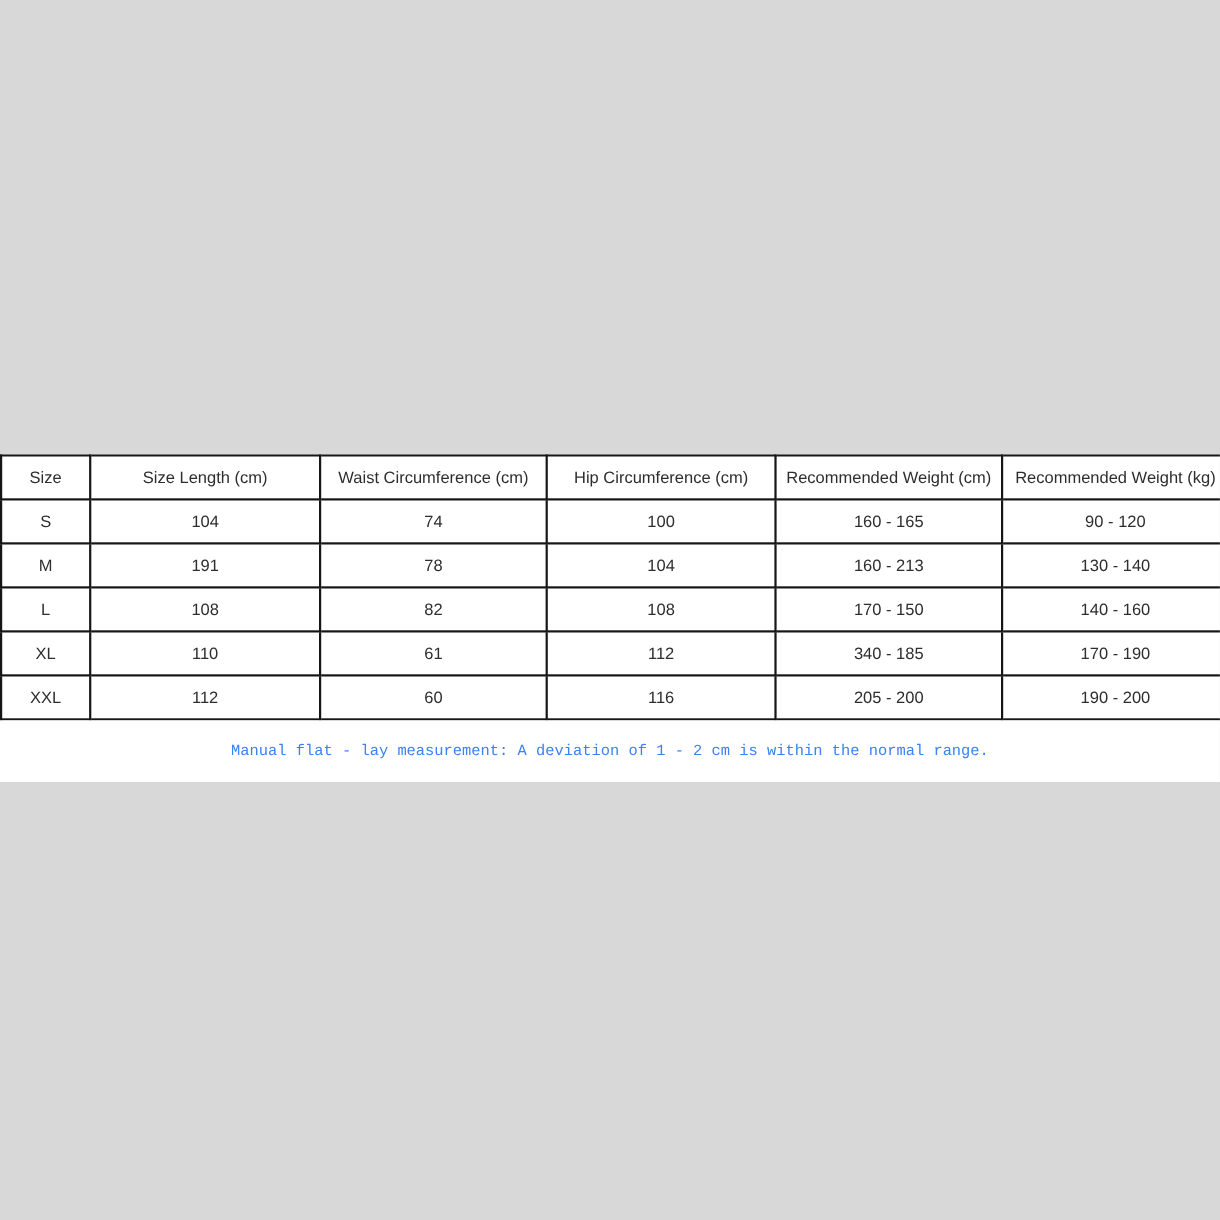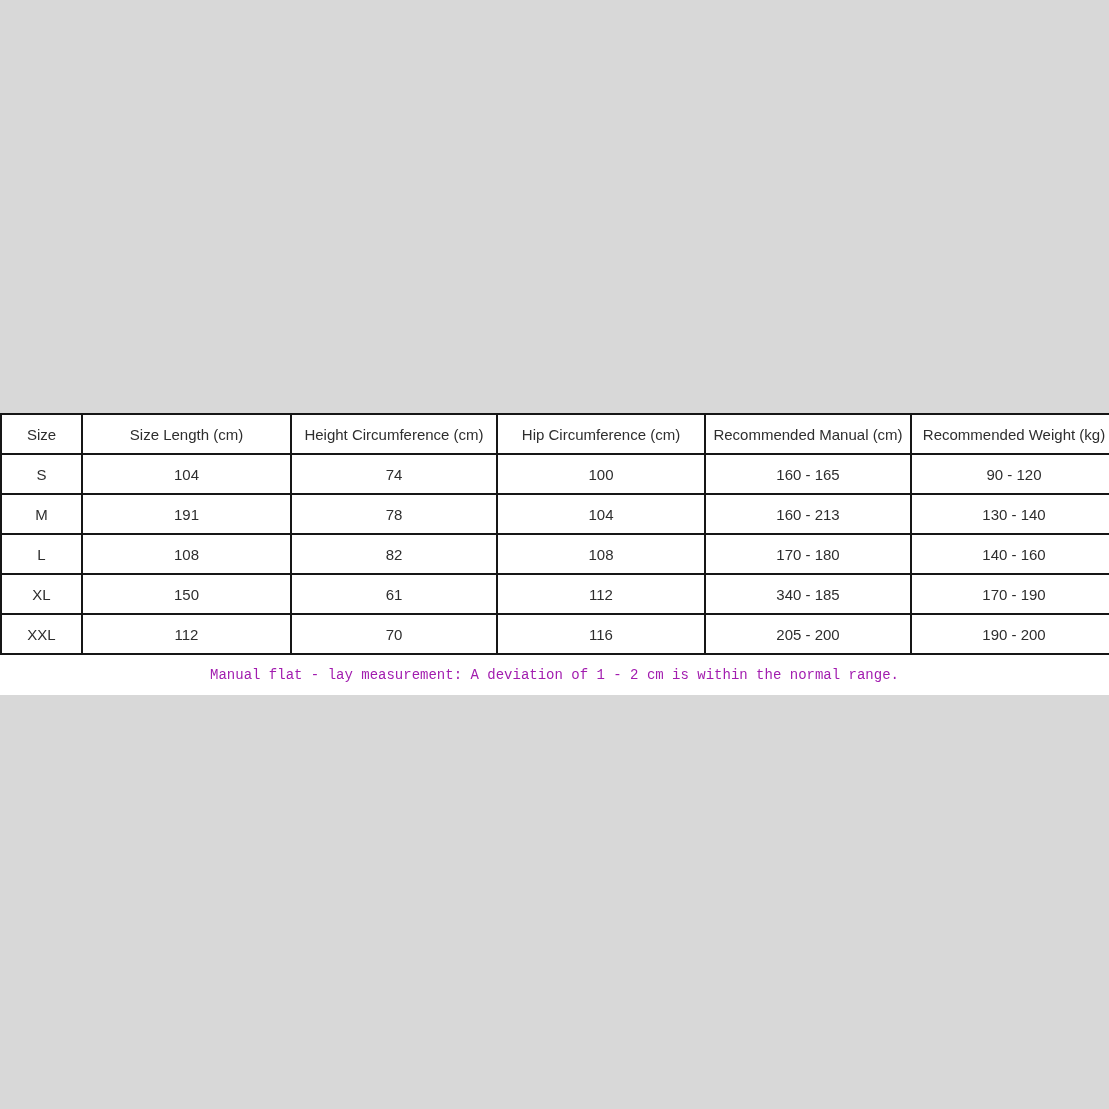--- a/index.html
+++ b/index.html
@@ -44,28 +44,28 @@
   }
   table.size-chart tr { height: 40px; }
   col.c0 { width: 81px; }
   col.c1 { width: 209px; }
   col.c2 { width: 206px; }
   col.c3 { width: 208px; }
   col.c4 { width: 206px; }
   col.c5 { width: 206px; }
   .note-row {
     flex: none;
-    height: 40px;
+    height: 56px;
     background: #ffffff;
     display: flex;
     align-items: center;
     justify-content: center;
     font-family: "Liberation Mono", "DejaVu Sans Mono", monospace;
     font-size: 14px;
-    color: #a21caf;
+    color: #3b82f6;
     letter-spacing: 0;
   }
   .spacer-bottom {
     flex: 1 1 auto;
     background: #d8d8d8;
   }
 </style>
 </head>
 <body>
 
@@ -78,23 +78,23 @@
         <col class="c1">
         <col class="c2">
         <col class="c3">
         <col class="c4">
         <col class="c5">
     </colgroup>
     <thead>
       <tr>
           <th>Size</th>
           <th>Size Length (cm)</th>
-          <th>Height Circumference (cm)</th>
+          <th>Waist Circumference (cm)</th>
           <th>Hip Circumference (cm)</th>
-          <th>Recommended Manual (cm)</th>
+          <th>Recommended Weight (cm)</th>
           <th>Recommended Weight (kg)</th>
         </tr>
     </thead>
     <tbody>
         <tr>
           <td>S</td>
           <td>104</td>
           <td>74</td>
           <td>100</td>
           <td>160 - 165</td>
@@ -106,35 +106,35 @@
           <td>78</td>
           <td>104</td>
           <td>160 - 213</td>
           <td>130 - 140</td>
         </tr>
         <tr>
           <td>L</td>
           <td>108</td>
           <td>82</td>
           <td>108</td>
-          <td>170 - 180</td>
+          <td>170 - 150</td>
           <td>140 - 160</td>
         </tr>
         <tr>
           <td>XL</td>
-          <td>150</td>
+          <td>110</td>
           <td>61</td>
           <td>112</td>
           <td>340 - 185</td>
           <td>170 - 190</td>
         </tr>
         <tr>
           <td>XXL</td>
           <td>112</td>
-          <td>70</td>
+          <td>60</td>
           <td>116</td>
           <td>205 - 200</td>
           <td>190 - 200</td>
         </tr>
       </tbody>
   </table>
 </div>
 
 <div class="note-row">
   <span>Manual flat - lay measurement: A deviation of 1 - 2 cm is within the normal range.</span>

